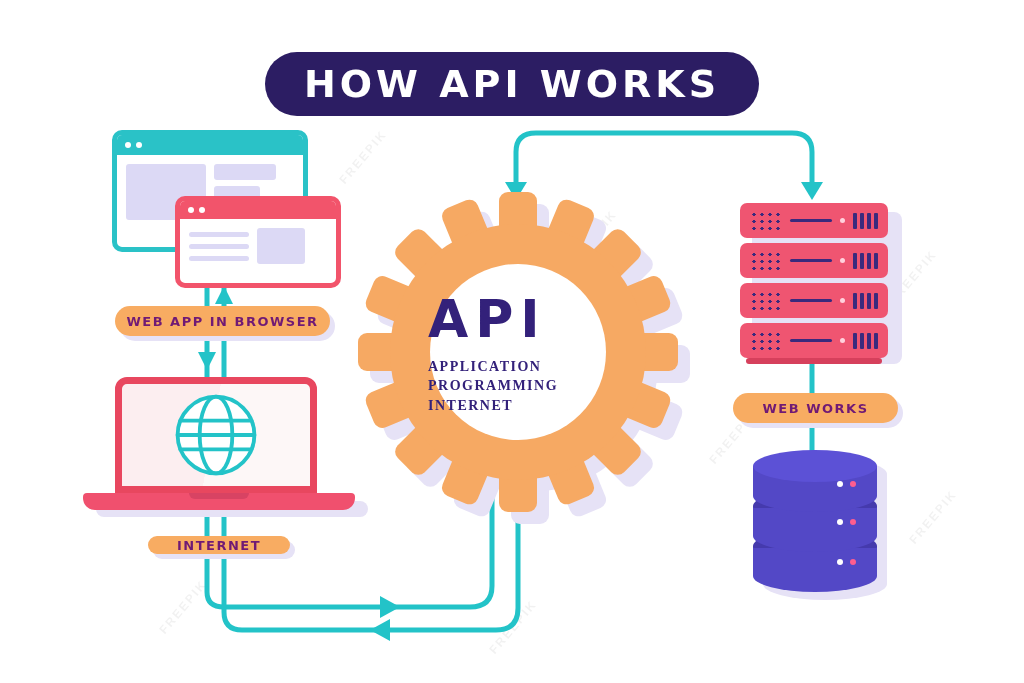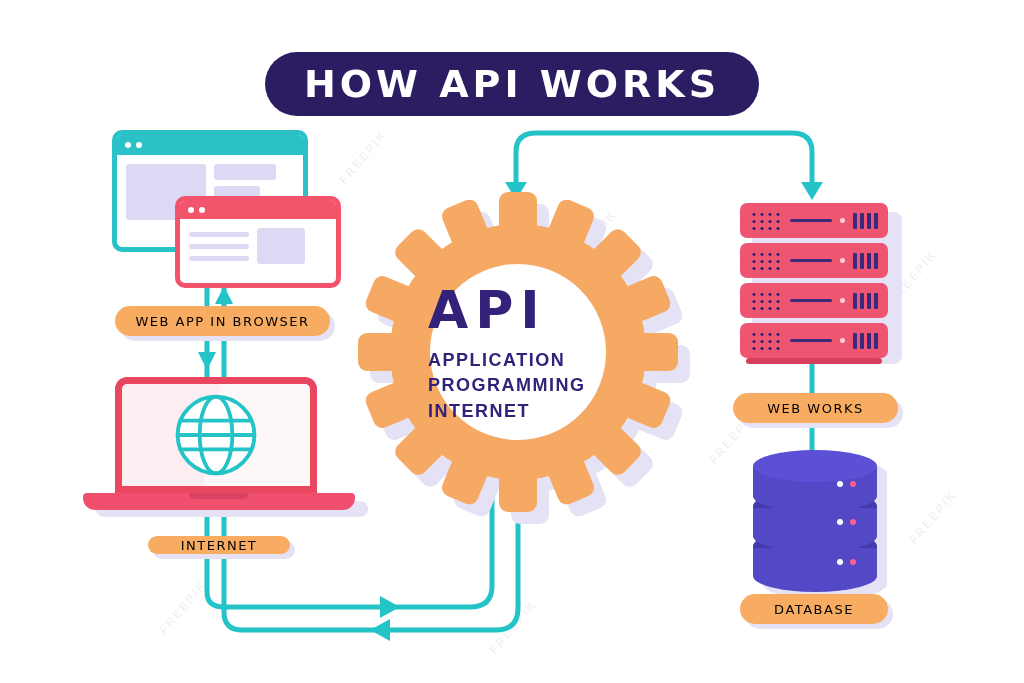--- a/index.html
+++ b/index.html
@@ -21,22 +21,22 @@
   .title-banner span {
     color:#ffffff; font-weight:800; font-size:38px; letter-spacing:4px;
     font-family:"DejaVu Sans", sans-serif;
   }
   
   .connectors { position:absolute; left:0; top:0; z-index:1; }
   .connectors path { stroke:#23c3c8; stroke-width:5; fill:none; }
   .connectors polygon { fill:#23c3c8; }
   
   .badge {
-    position:absolute; z-index:5; background:#f8ac62; color:#000000;
-    font-weight:400; font-size:13px; letter-spacing:1.5px;
+    position:absolute; z-index:5; background:#f8ac62; color:#701a75;
+    font-weight:700; font-size:13px; letter-spacing:1.5px;
     display:flex; align-items:center; justify-content:center;
     border-radius:16px; box-shadow:5px 5px 0 #e6e2f6;
     font-family:"DejaVu Sans", sans-serif;
   }
   .badge-webapp   { left:115px; top:306px; width:215px; height:30px; }
   .badge-internet { left:148px; top:536px; width:142px; height:18px; }
   .badge-server   { left:733px; top:393px; width:165px; height:30px; }
   .badge-db       { left:740px; top:594px; width:148px; height:30px; }
   
   .bw { position:absolute; background:#ffffff; border-radius:10px; overflow:hidden; }
@@ -77,22 +77,22 @@
   .gear-text {
     position:absolute; left:428px; top:262px; width:180px; height:180px; z-index:3;
     display:flex; flex-direction:column; align-items:flex-start; justify-content:center;
     text-align:center; color:#33217a;
   }
   .api-acronym {
     font-size:52px; font-weight:800; letter-spacing:7px;
     font-family:"DejaVu Sans", sans-serif; margin-bottom:8px;
   }
   .api-line {
-    font-size:18px; font-weight:800; letter-spacing:1.5px; line-height:1.4;
-    font-family:Liberation Sans, sans-serif;
+    font-size:14px; font-weight:800; letter-spacing:1.5px; line-height:1.4;
+    font-family:Liberation Serif, serif;
   }
   
   .server-shadow { position:absolute; left:752px; top:212px; width:150px; height:152px;
     background:#e6e2f6; border-radius:8px; z-index:2; }
   .server-stack { position:absolute; left:740px; top:203px; width:148px; z-index:3; }
   .server-unit {
     height:35px; margin-bottom:5px; background:#ef5571; border-radius:7px;
     display:flex; align-items:center; padding:0 10px; gap:8px; box-sizing:border-box;
   }
   .srv-dots {
@@ -299,15 +299,14 @@
     </g>
 
     <g>
       <path d="M 13 36 L 13 66 A 62 16 0 0 0 137 66 L 137 36 Z" fill="#5348c6"></path>
       <ellipse cx="75" cy="36" rx="62" ry="16" fill="#5c51d6"></ellipse>
       <circle cx="100" cy="54" r="3" fill="#ffffff"></circle>
       <circle cx="113" cy="54" r="3" fill="#ff5d8f"></circle>
     </g>
   </svg>
 
-  <div class="badge badge-db">DATABASE</div>
 
 </div>
 
 </body></html>

